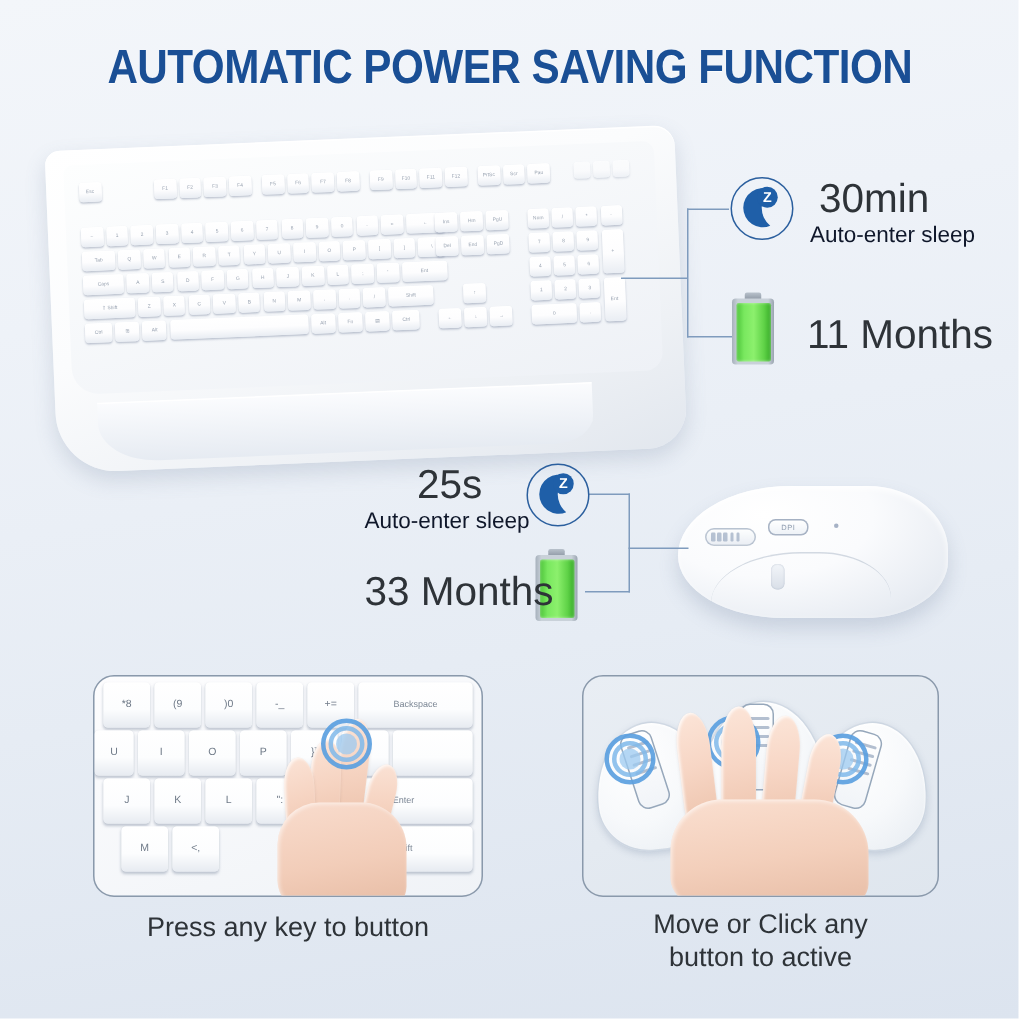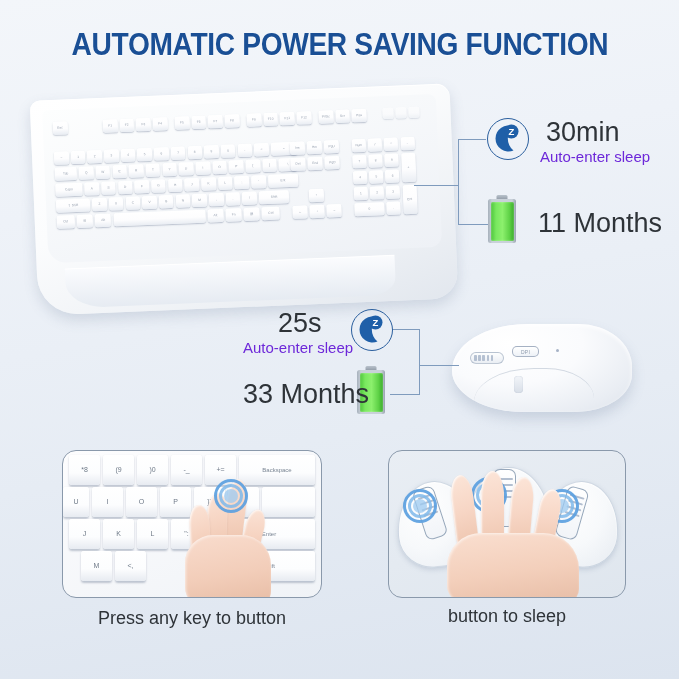--- a/index.html
+++ b/index.html
@@ -152,21 +152,21 @@
   }
 
   
   .big-text {
     position:absolute;
     font-size:27px; color:#2e3338; white-space:nowrap;
     font-family:"Liberation Sans", sans-serif;
   }
   .sub-text {
     position:absolute;
-    font-size:15px; color:#6d28d9; white-space:nowrap;
+    font-size:15px; color:#0f172a; white-space:nowrap;
   }
 
   
   .panel {
     position:absolute;
     border:1.4px solid #8a99ab;
     border-radius:14px;
     overflow:hidden;
   }
   .panel-left  { left:62px;  top:450px; width:260px; height:148px;
@@ -626,14 +626,15 @@
 
   <div class="hand-r">
     <div class="finger-r" style="left:12px; top:4px;  width:22px; height:72px; transform:rotate(-7deg);"></div>
     <div class="finger-r" style="left:40px; top:0px;  width:23px; height:78px; transform:rotate(0deg);"></div>
     <div class="finger-r" style="left:69px; top:6px;  width:22px; height:72px; transform:rotate(5deg);"></div>
     <div class="finger-r" style="left:96px; top:18px; width:21px; height:62px; transform:rotate(11deg);"></div>
     <div class="palm-r"></div>
   </div>
 </div>
 <div class="caption" style="left:357px; top:606px;">
-  <div>button to sleep</div>
+  <div>Move or Click any</div>
+  <div>button to active</div>
 </div>
 
 </body></html>

